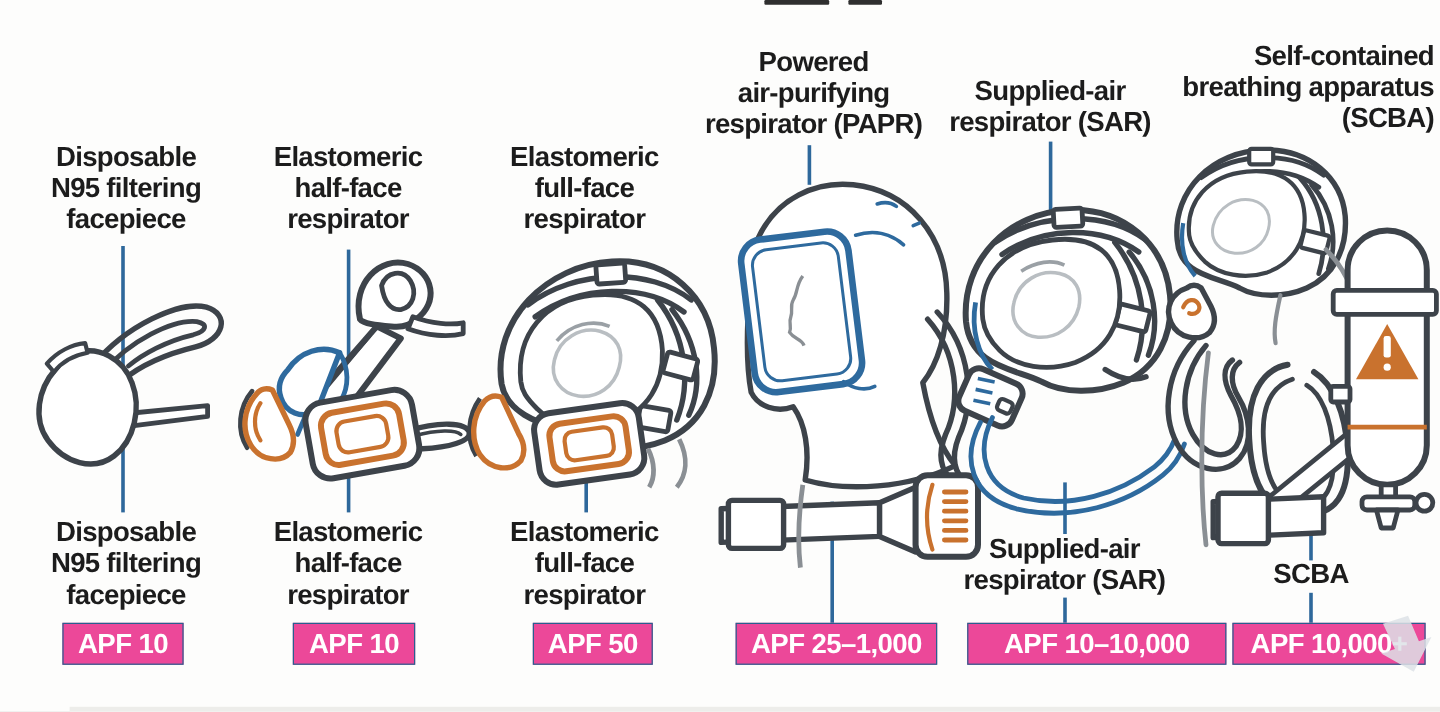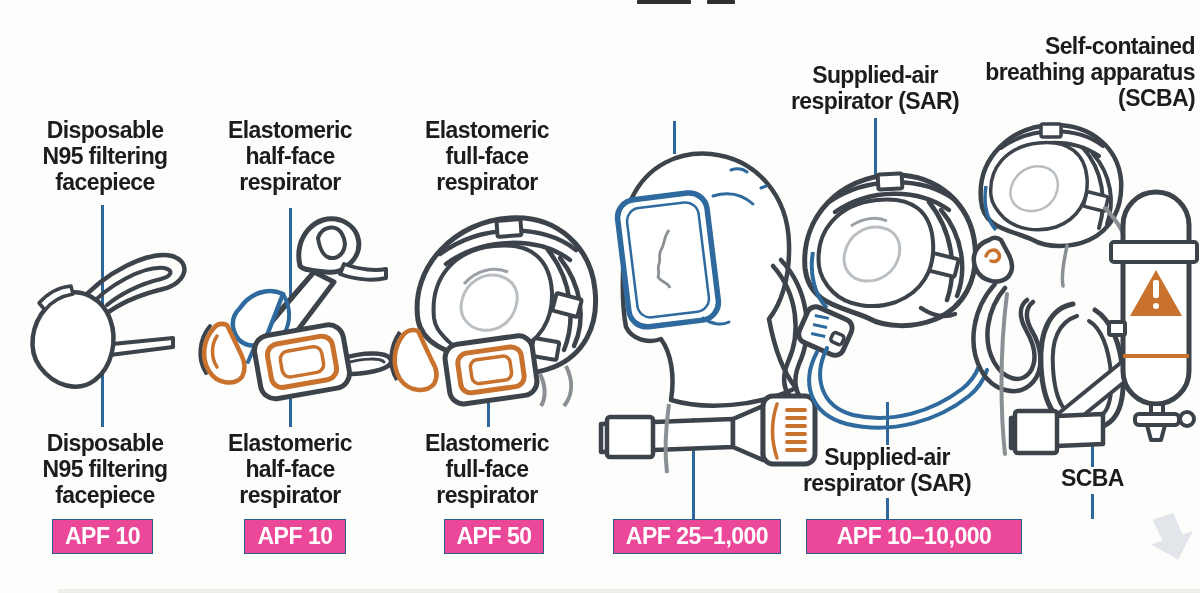--- a/index.html
+++ b/index.html
@@ -128,20 +128,23 @@
     <path fill="none" stroke="#8a8f94" stroke-width="4" d="M176,166 C184,182 182,196 174,206"></path>
     <path fill="none" stroke="#8a8f94" stroke-width="4" d="M150,174 C156,186 156,198 151,206"></path>
   </svg>
   <div class="lbl" style="left:377px;top:430px;width:220px;">Elastomeric
 full-face
 respirator</div>
   <div class="badge" style="left:444px;width:100px;">
     <span>APF 50</span>
   </div>
 
+  <div class="lbl" style="left:562px;top:38px;width:232px;">Powered
+air-purifying
+respirator (PAPR)</div>
   <svg style="left:585px;top:138px;" width="235" height="335" viewBox="0 0 235 335">
     <g fill="none" stroke="#3d434a" stroke-width="4.5" stroke-linecap="round" stroke-linejoin="round">
       <path fill="#ffffff" d="M46,62 C62,26 96,13 126,16 C172,21 203,58 204,106 C205,140 196,166 184,181 C189,208 197,233 211,250 C172,269 120,272 86,262 C90,237 86,215 76,201 C62,206 47,201 41,189 C35,158 38,100 46,62 Z"></path>
       <path d="M196,122 C224,152 228,196 214,226 C207,244 210,257 222,266"></path>
       <path d="M188,128 C213,156 216,196 203,224 C196,241 199,254 209,263"></path>
     </g>
     <g transform="rotate(-7 82 122)" fill="none">
       <rect x="38" y="58" width="90" height="128" rx="18" fill="#ffffff" stroke="#2e6a9e" stroke-width="5.5"></rect>
       <rect x="47" y="67" width="72" height="110" rx="13" stroke="#2e6a9e" stroke-width="2.5"></rect>
     </g>
@@ -245,20 +248,23 @@
     </g>
     <path d="M168,240 L234,240" stroke="#c9722e" stroke-width="4" fill="none"></path>
     <g fill="#ffffff" stroke="#3d434a" stroke-width="4" stroke-linejoin="round">
       <rect x="196" y="288" width="12" height="12"></rect>
       <rect x="180" y="298" width="44" height="11" rx="4"></rect>
       <circle cx="232" cy="303" r="7"></circle>
       <path d="M192,309 L210,309 L206,324 L196,324 Z"></path>
     </g>
   </svg>
   <div class="lbl" style="left:1005px;top:465px;width:175px;">SCBA</div>
+  <div class="badge" style="left:1027px;width:161px;">
+    <span>APF 10,000+</span>
+  </div>
 
   <div class="bottom-strip"></div>
 
   <svg class="wm" width="58" height="54" viewBox="0 0 58 54">
     <g transform="rotate(-18 29 27)">
       <path d="M29,50 L8,27 L20,27 L17,4 L39,4 L41,27 L52,27 Z" fill="#dde2e6" opacity="0.85"></path>
     </g>
   </svg>
 
 </div>

